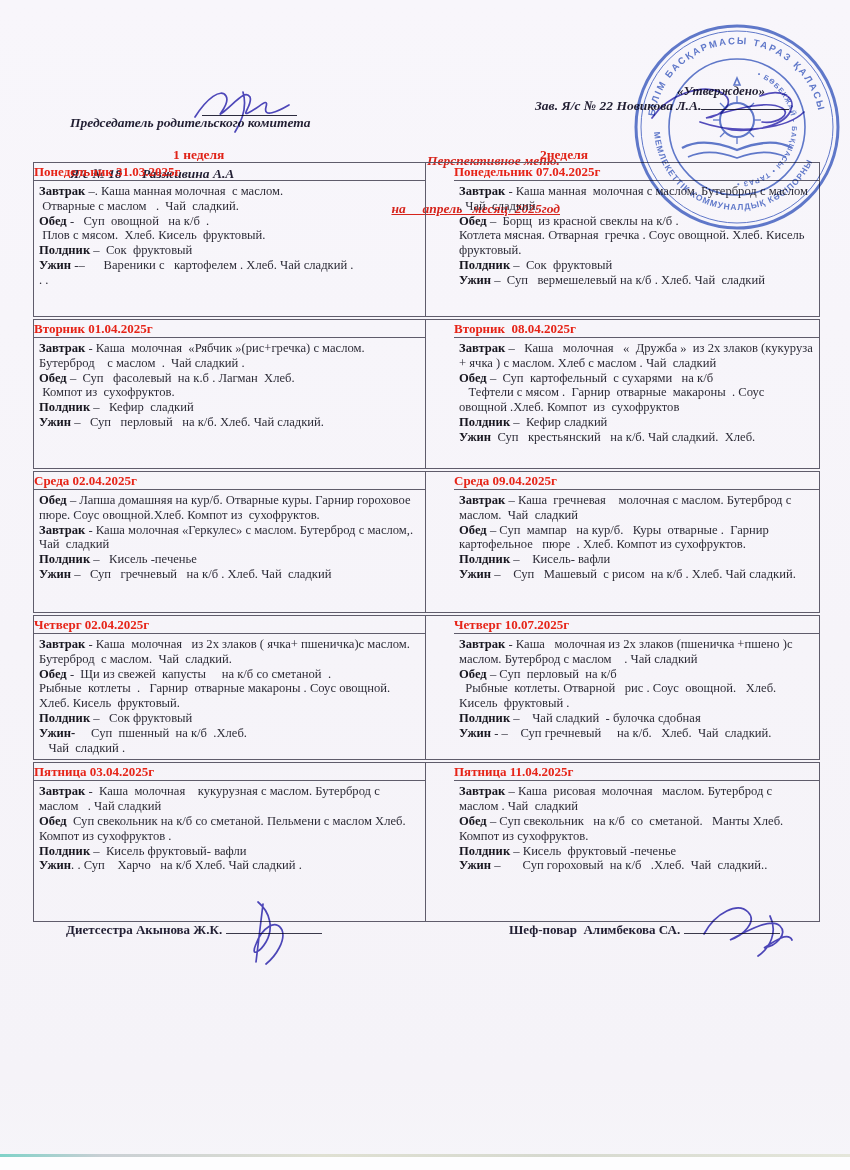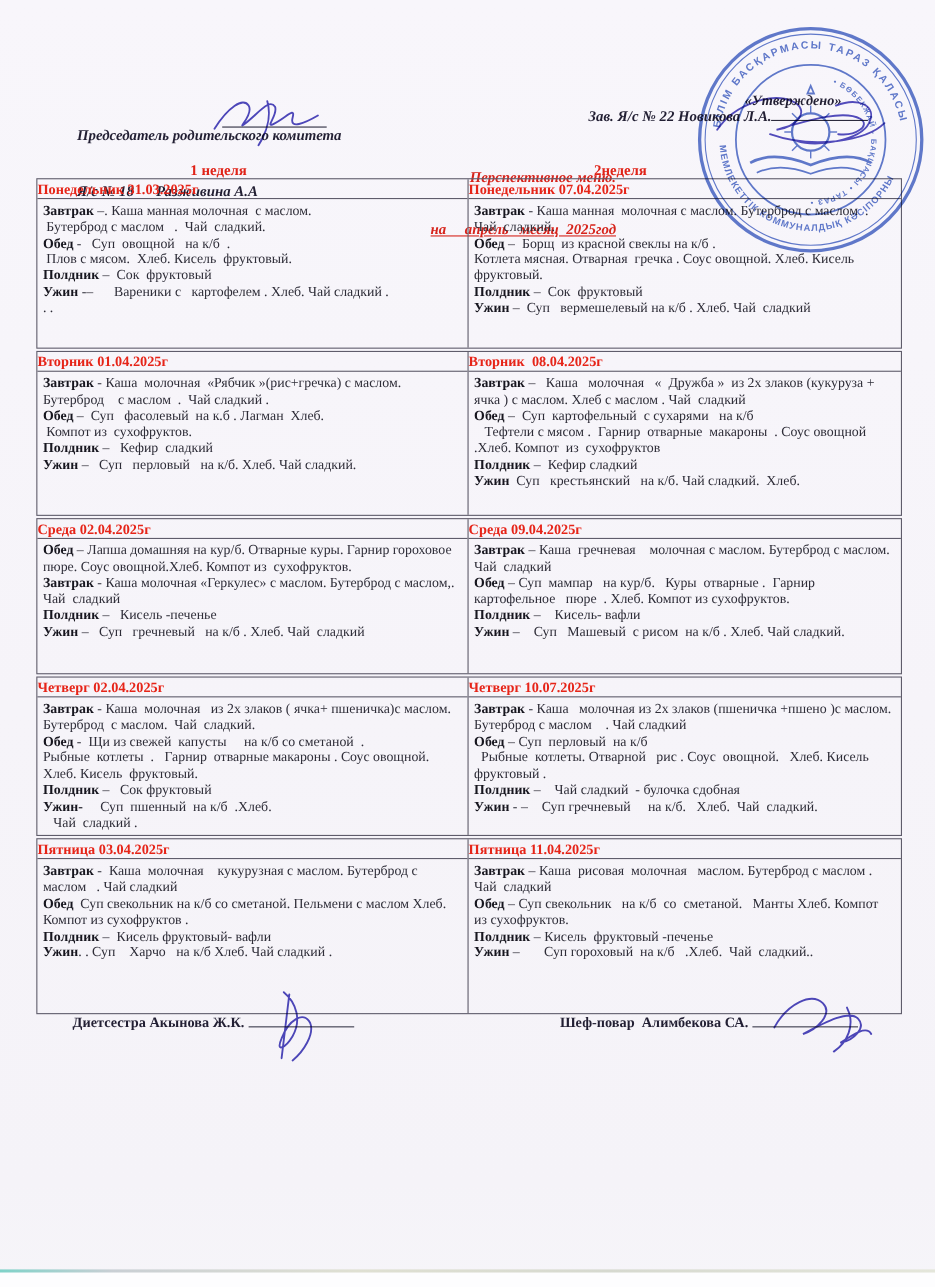--- a/index.html
+++ b/index.html
@@ -23,21 +23,21 @@
          color:#d6241c; font-weight:bold; font-style:italic; font-size:13.5px; line-height:16px;
          white-space:pre;}
   .doc-title .u2{text-decoration:underline;}
   .week-label{position:absolute; top:147px; color:#e02318; font-weight:bold; font-size:13.5px;}
   .week-label.w1{left:173px;}
   .week-label.w2{left:540px;}
   
   .menu-table{position:absolute; left:33px; top:162px; width:787px;}
   .day-block{display:grid; grid-template-columns:391px 1fr;
          border:1px solid #5f5c6b; margin-bottom:2px;}
-  .day-cell+.day-cell{border-left:1px solid #5f5c6b;}
+  .day-cell+.day-cell{border-left:1px solid #5f5c6b;padding-left:28px;}
   .day-header{height:17px; line-height:17px; text-align:left; font-weight:bold;
          font-size:13px; color:#e62418; border-bottom:1px solid #5f5c6b; white-space:pre;}
   .day-lines{padding:3px 6px 4px 5px;}
   .menu-line{font-size:12.6px; line-height:14.8px; white-space:pre-wrap; color:#2e2d38;}
   .menu-line b{color:#17161f;}
   .menu-table .day-block:nth-of-type(1) .day-lines{min-height:128px;}
   .menu-table .day-block:nth-of-type(2) .day-lines{min-height:123px;}
   .menu-table .day-block:nth-of-type(3) .day-lines{min-height:115px;}
   .menu-table .day-block:nth-of-type(4) .day-lines{min-height:111px;}
   .menu-table .day-block:nth-of-type(5) .day-lines{min-height:133px;}
@@ -75,21 +75,21 @@
 
   <div class="week-label w1">1 неделя</div>
   <div class="week-label w2">2неделя</div>
 
   <div class="menu-table">
     <div class="day-block">
       <div class="day-cell">
         <div class="day-header">Понедельник 31.03.2025г</div>
         <div class="day-lines">
             <div class="menu-line"><b>Завтрак</b> –. Каша манная молочная  с маслом.</div>
-            <div class="menu-line"> Бутерброд с маслом   .  Чай  сладкий.</div>
+            <div class="menu-line"> Отварные с маслом   .  Чай  сладкий.</div>
             <div class="menu-line"><b>Обед</b> -   Суп  овощной   на к/б  .</div>
             <div class="menu-line"> Плов с мясом.  Хлеб. Кисель  фруктовый.</div>
             <div class="menu-line"><b>Полдник</b> –  Сок  фруктовый</div>
             <div class="menu-line"><b>Ужин</b> -–      Вареники с   картофелем . Хлеб. Чай сладкий .</div>
             <div class="menu-line">. .</div>
           </div>
       </div>
       <div class="day-cell">
         <div class="day-header">Понедельник 07.04.2025г</div>
         <div class="day-lines">

